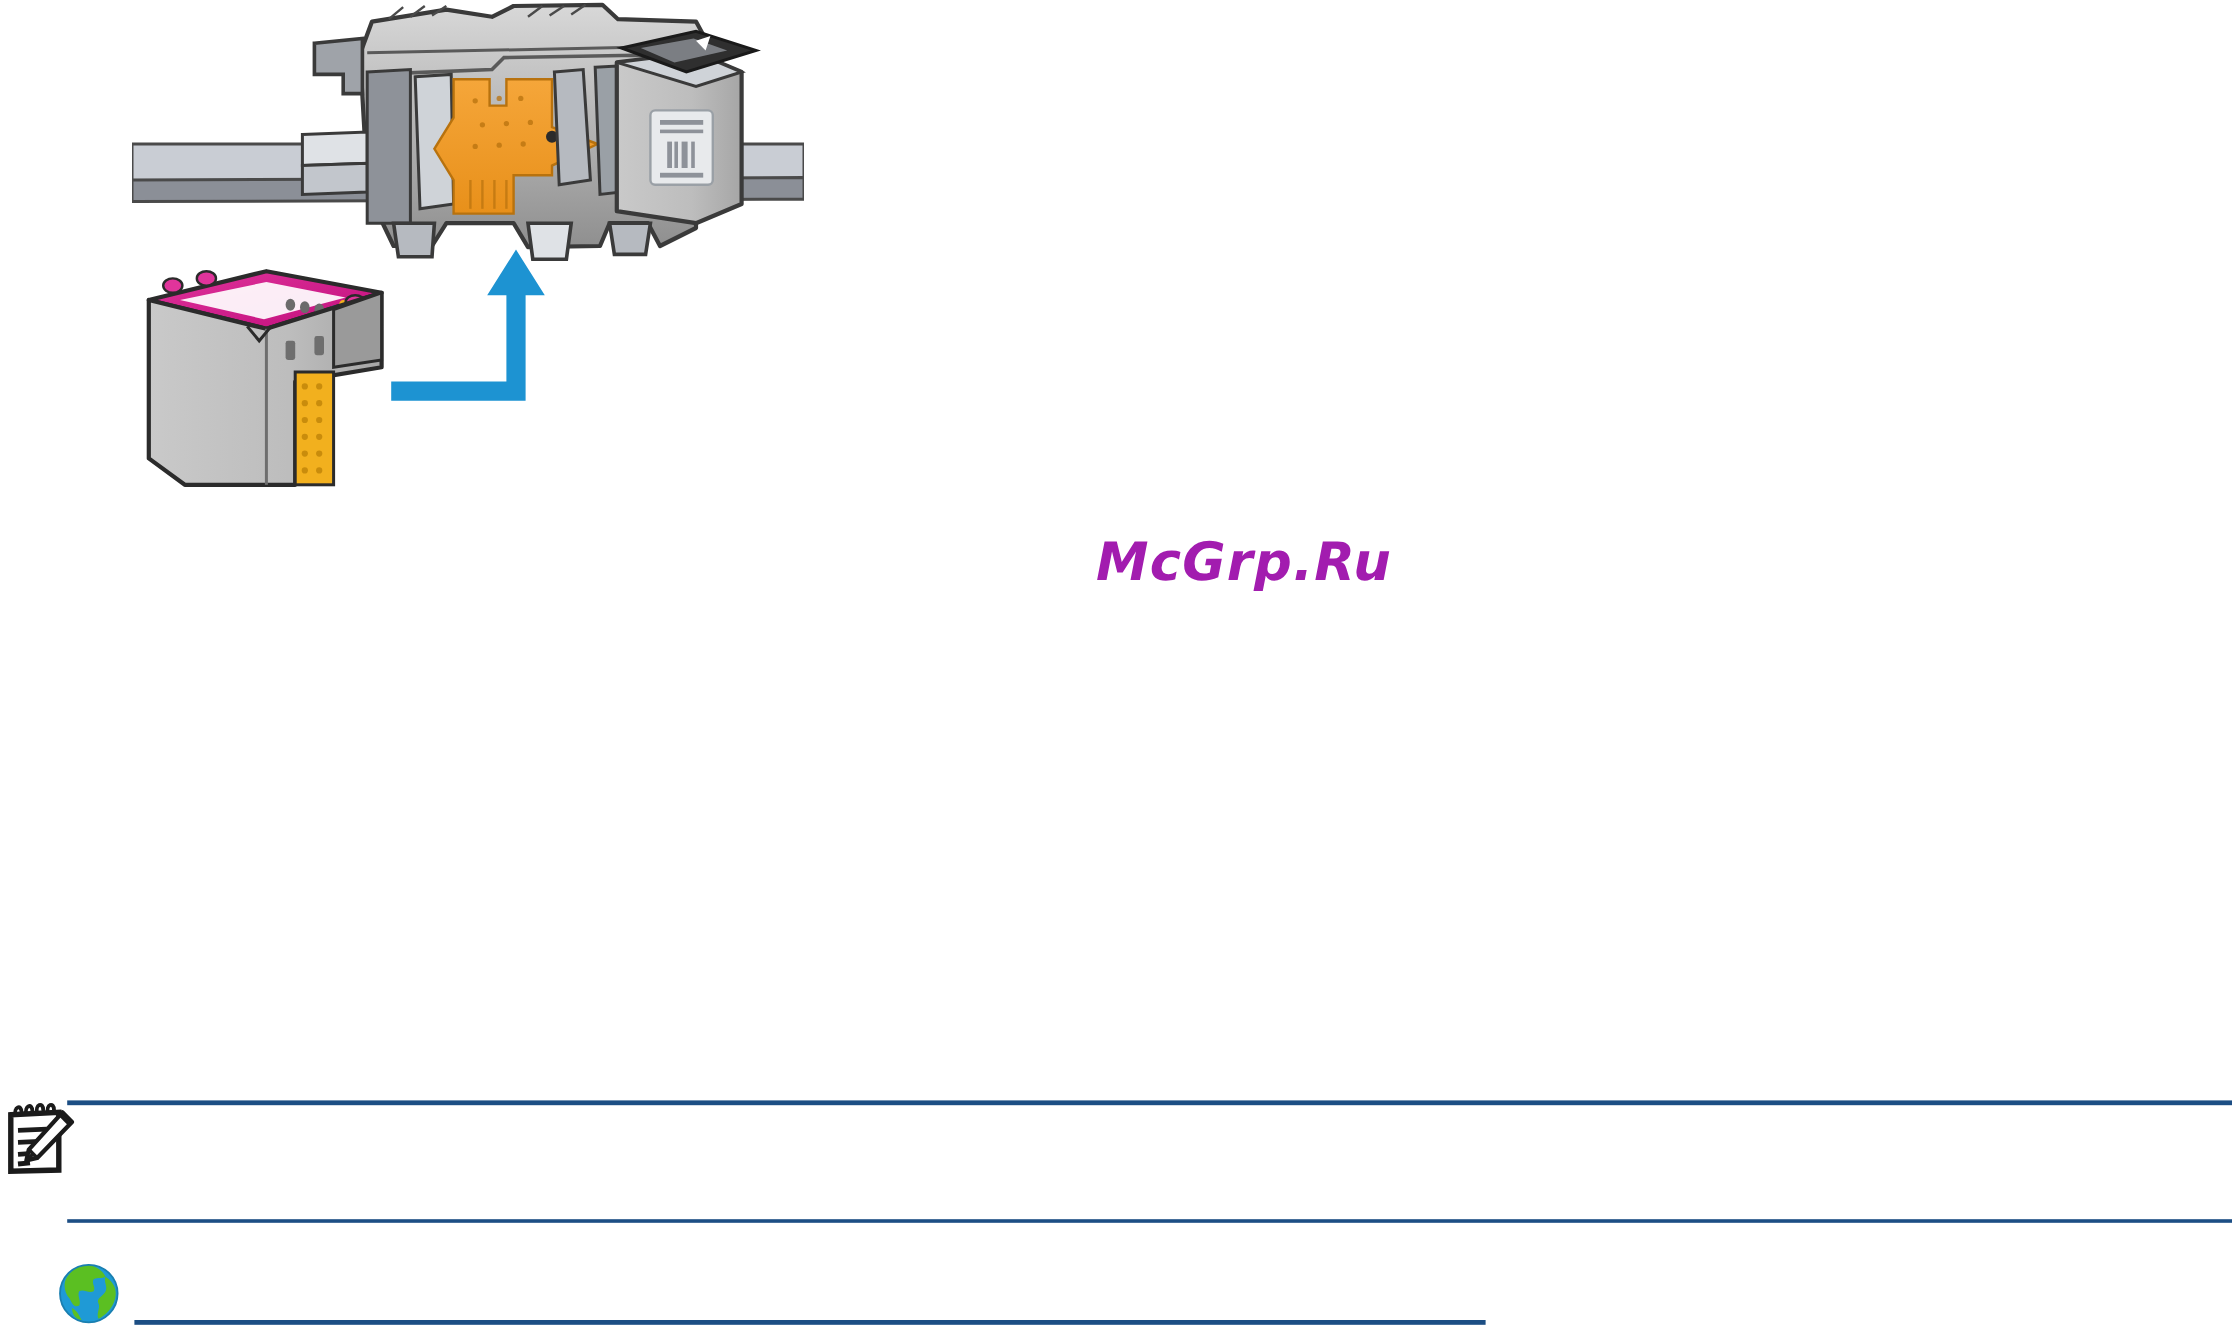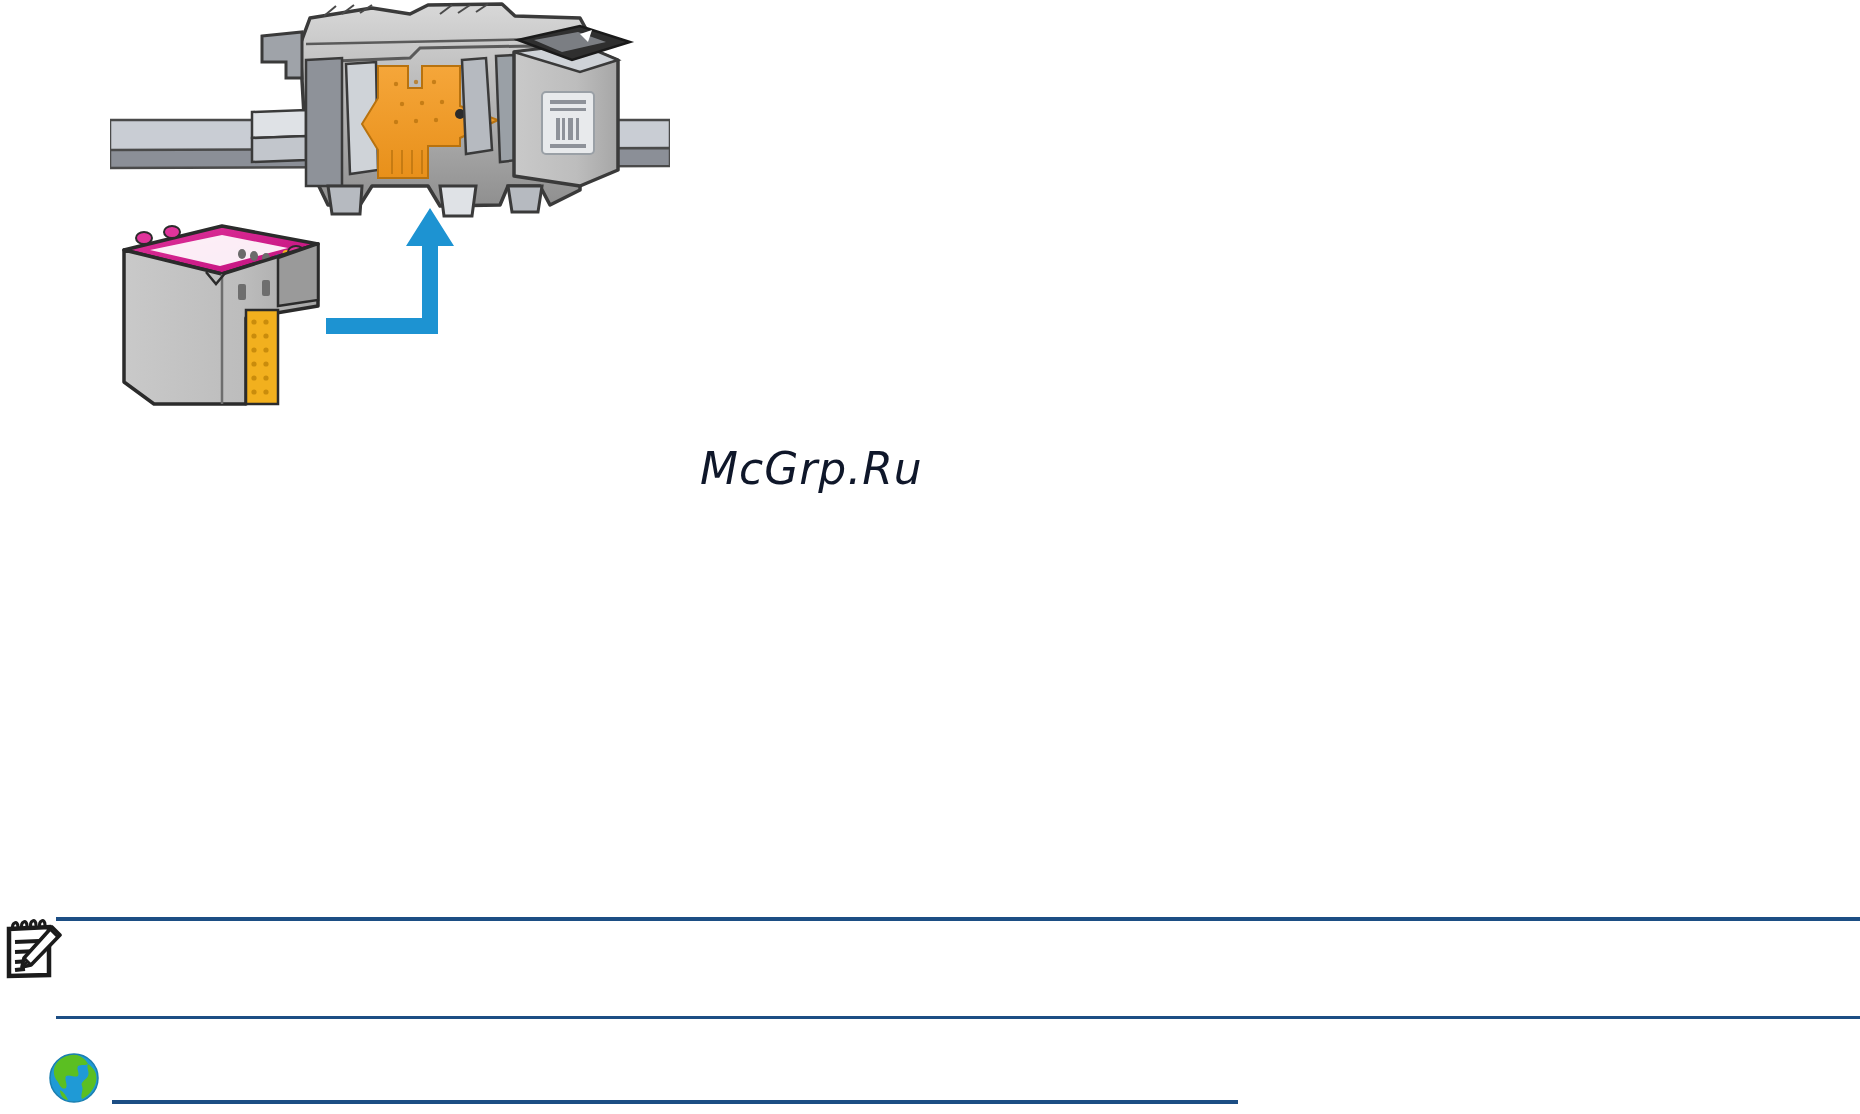--- a/index.html
+++ b/index.html
@@ -24,27 +24,27 @@
     height: 410px;
   }
   #illustration svg { display: block; width: 100%; height: 100%; }
 
   
   #watermark {
     position: absolute;
     left: 700px;
     top: 443px;
     width: 460px;
-    text-align: left;
+    text-align: right;
     font-family: "DejaVu Sans", sans-serif;
     font-style: italic;
-    font-weight: normal;
+    font-weight: bold;
     font-size: 44px;
     letter-spacing: 1px;
-    color: #0f172a;
+    color: #a21caf;
     white-space: nowrap;
     user-select: none;
   }
 
   
   #note-block {
     position: absolute;
     left: 0px;
     top: 900px;
     width: 1860px;

